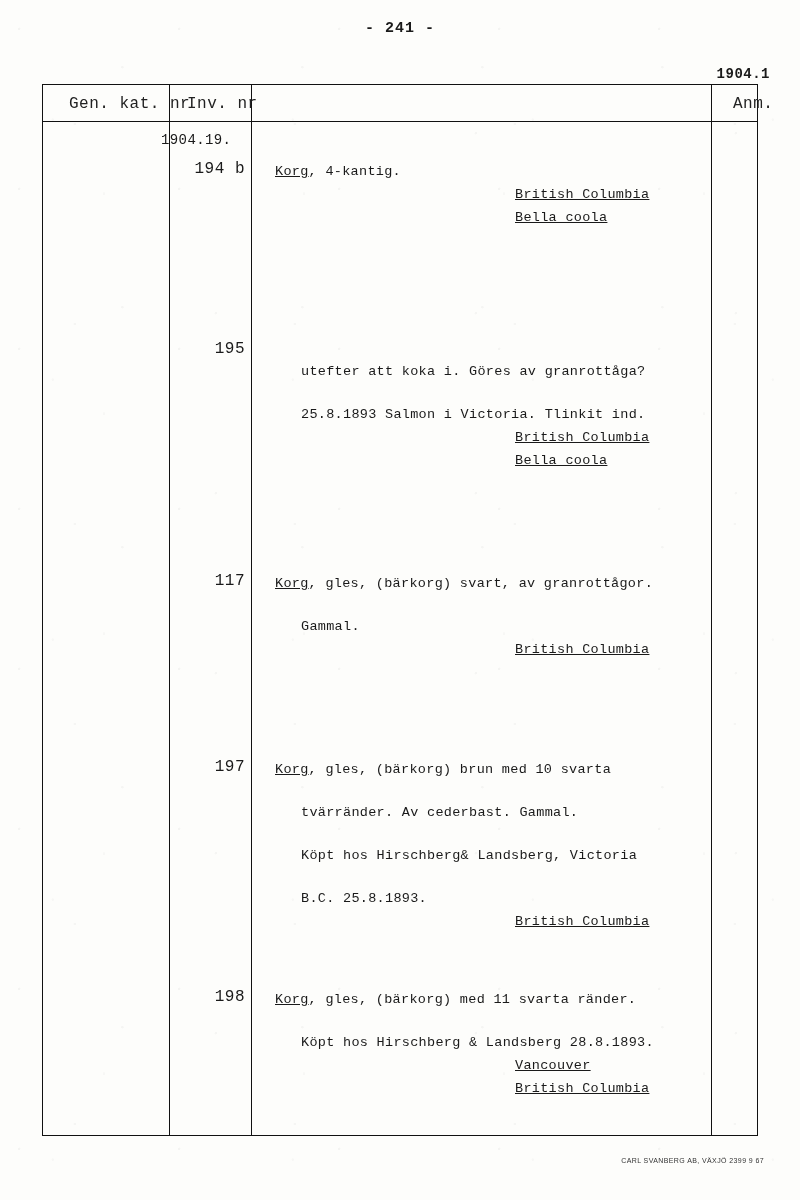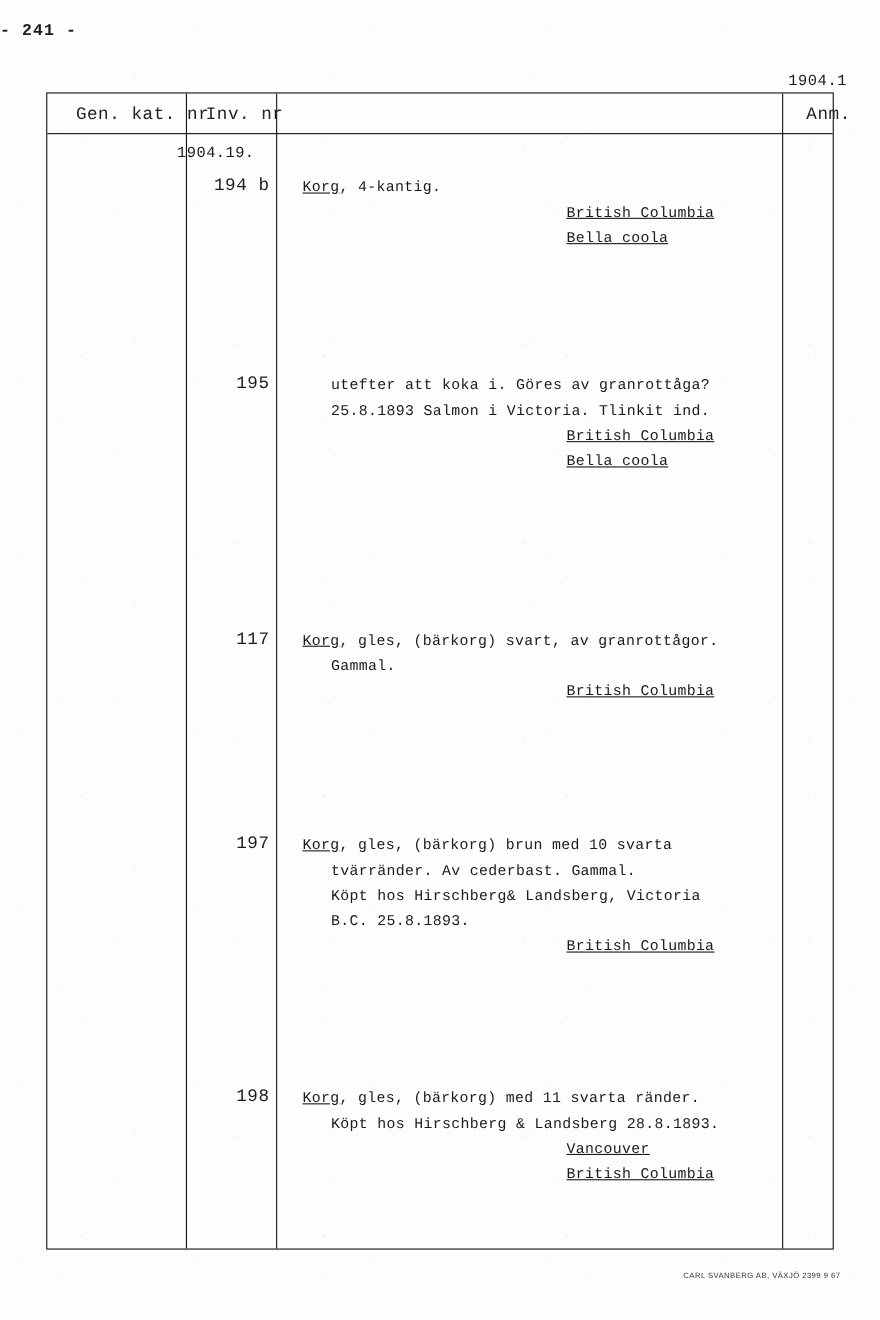--- a/index.html
+++ b/index.html
@@ -32,32 +32,33 @@
   .page {
     position: absolute;
     inset: 0;
   }
 
   .page-number {
     position: absolute;
     top: 20px;
     left: 0;
     width: 800px;
-    text-align: left;
+    text-align: center;
     font-size: 15px;
     letter-spacing: 1px;
     font-weight: bold;
   }
 
   .corner-code {
     position: absolute;
     top: 66px;
     right: 30px;
     font-size: 14px;
     letter-spacing: 0.5px;
+    font-weight: bold;
   }
 
   
   .table-frame {
     position: absolute;
     left: 42px;
     top: 84px;
     width: 716px;
     height: 1052px;
     border: 1px solid #111;
@@ -123,21 +124,21 @@
   }
   .desc {
     position: absolute;
     left: 232px;
     width: 430px;
     font-size: 13.5px;
     line-height: 23px;
     letter-spacing: 0.3px;
   }
   .desc .ln { display: block; white-space: pre; }
-  .desc .ln.indent { padding-left: 26px; }
+  .desc .ln.indent { padding-left: 26px; margin-top: 20px; }
   .u { text-decoration: underline; }
 
   .place {
   }
   .place .ln {
     display: block;
     text-align: left;
     padding-left: 240px;
     white-space: pre;
   }

